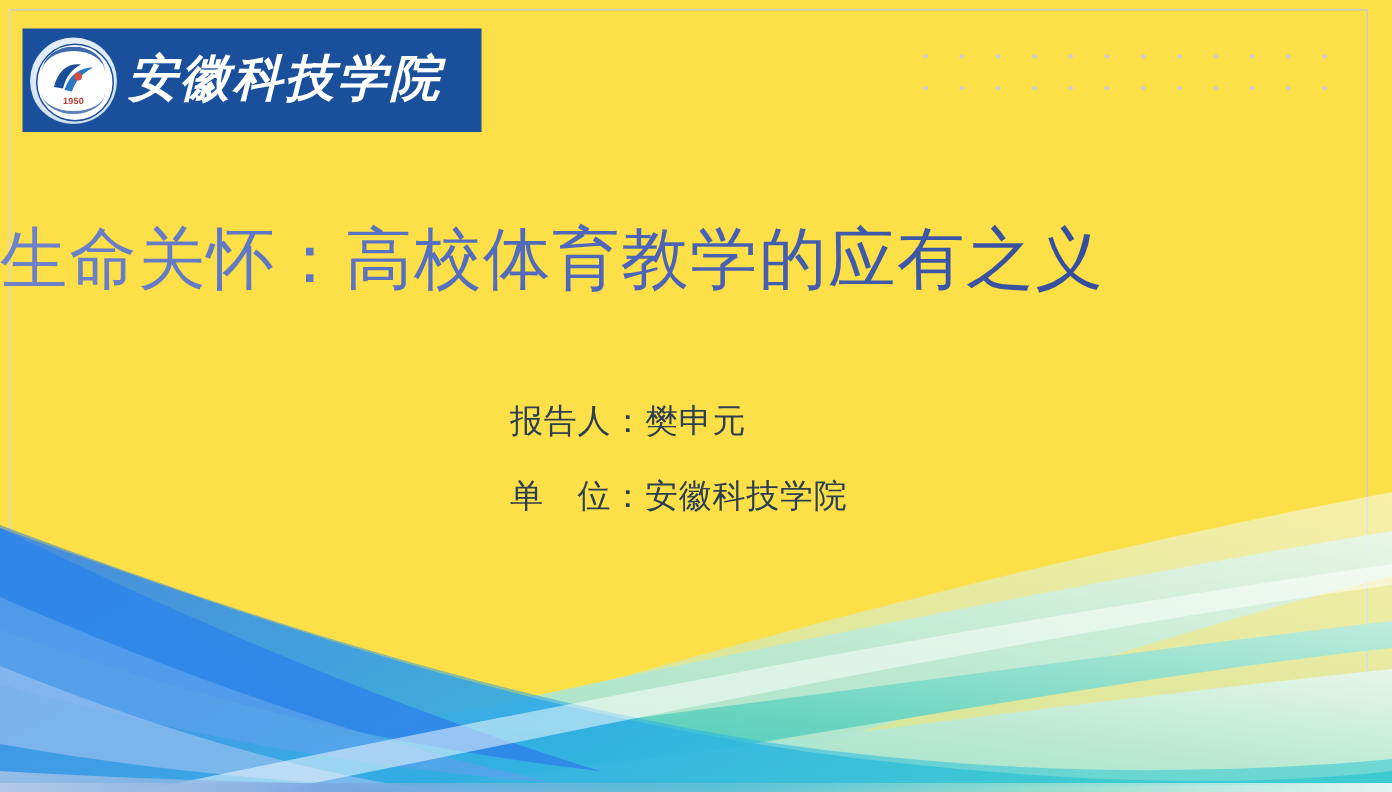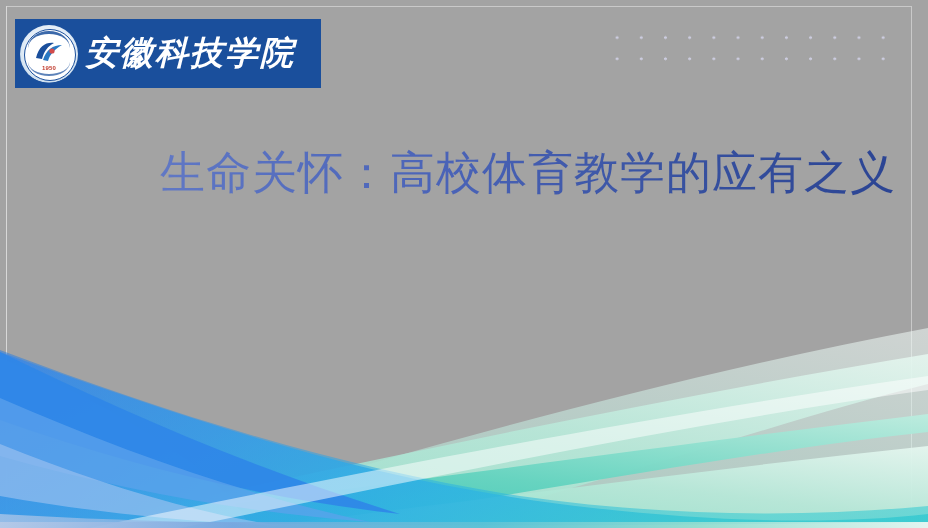--- a/index.html
+++ b/index.html
@@ -11,21 +11,21 @@
     width: 928px;
     height: 528px;
     overflow: hidden;
     font-family: "Liberation Sans", "DejaVu Sans", sans-serif;
   }
 
   #slide {
     position: relative;
     width: 928px;
     height: 528px;
-    background: #a3a3a3;
+    background: #fde047;
     overflow: hidden;
   }
 
   
   #frame-top {
     position: absolute;
     left: 6px;
     top: 6px;
     width: 906px;
     height: 1px;
@@ -150,21 +150,21 @@
     background-size: 24.2px 21.2px;
     background-position: 0 0;
   }
 
   
   #title {
     position: absolute;
     left: 0;
     top: 143px;
     width: 896px;
-    text-align: right;
+    text-align: left;
     font-size: 45px;
     line-height: 60px;
     letter-spacing: 1px;
     font-family: "Liberation Sans", "DejaVu Sans", sans-serif;
     background-image: linear-gradient(90deg, #6f83cc 0%, #5d75c3 22%, #4a63b7 50%, #36509f 78%, #2b4493 100%);
     -webkit-background-clip: text;
     background-clip: text;
     color: transparent;
     -webkit-text-fill-color: transparent;
     white-space: nowrap;
@@ -223,20 +223,26 @@
     <div id="logo-textblock">
       <div id="logo-cn">安徽科技学院</div>
     </div>
   </div>
 
   <div id="dot-grid"></div>
 
   <div id="title">生命关怀：高校体育教学的应有之义</div>
 
   <div id="meta">
+    <div class="meta-row">
+      <span class="meta-label">报告人：</span><span class="meta-value">樊申元</span>
+    </div>
+    <div class="meta-row">
+      <span class="meta-label">单　位：</span><span class="meta-value">安徽科技学院</span>
+    </div>
   </div>
 
   <div id="waves">
     <svg viewBox="0 0 928 200" preserveAspectRatio="none">
       <defs>
         <linearGradient id="gBlueDeep" x1="0" y1="0" x2="1" y2="0.4">
           <stop offset="0%" stop-color="#2f7fe0"></stop>
           <stop offset="35%" stop-color="#2f95e8"></stop>
           <stop offset="70%" stop-color="#2ab4e2"></stop>
           <stop offset="100%" stop-color="#2ec9d2"></stop>

